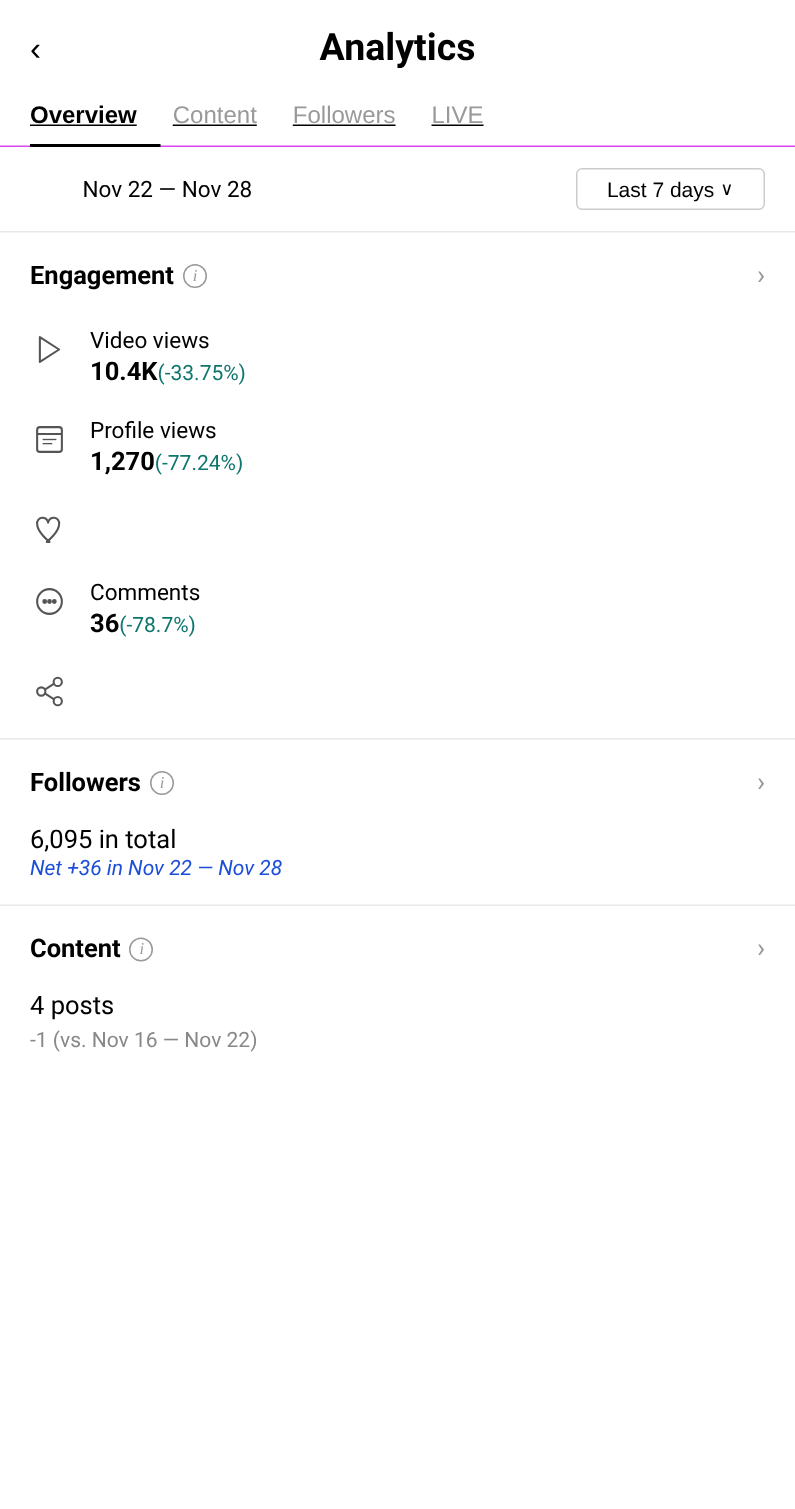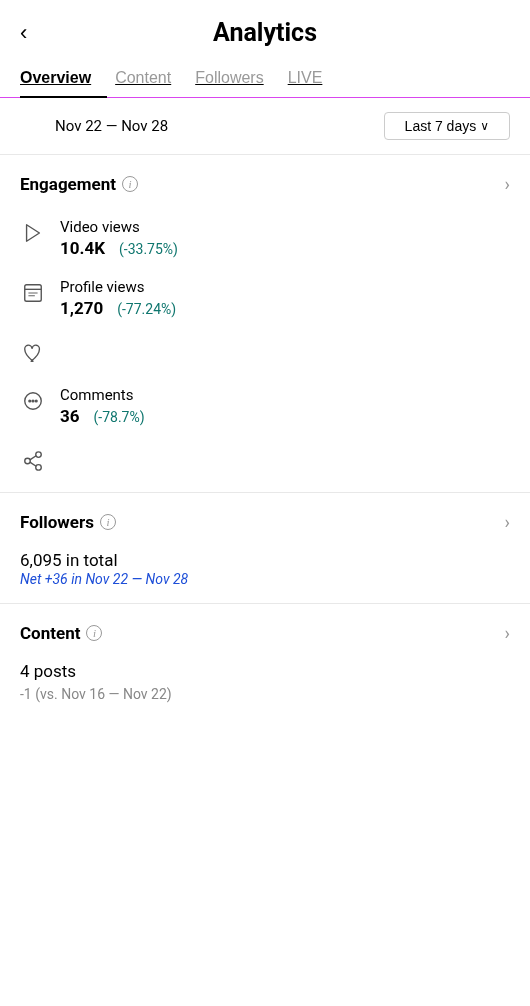--- a/index.html
+++ b/index.html
@@ -189,21 +189,21 @@
     }
 
     .metric-label {
       font-size: 15px;
       color: #000;
     }
 
     .metric-value-row {
       display: flex;
       align-items: baseline;
-      gap: 14px;
+      gap: 0;
     }
 
     .metric-value {
       font-size: 17px;
       font-weight: 700;
       color: #000;
     }
 
     .metric-change {
       font-size: 14px;

